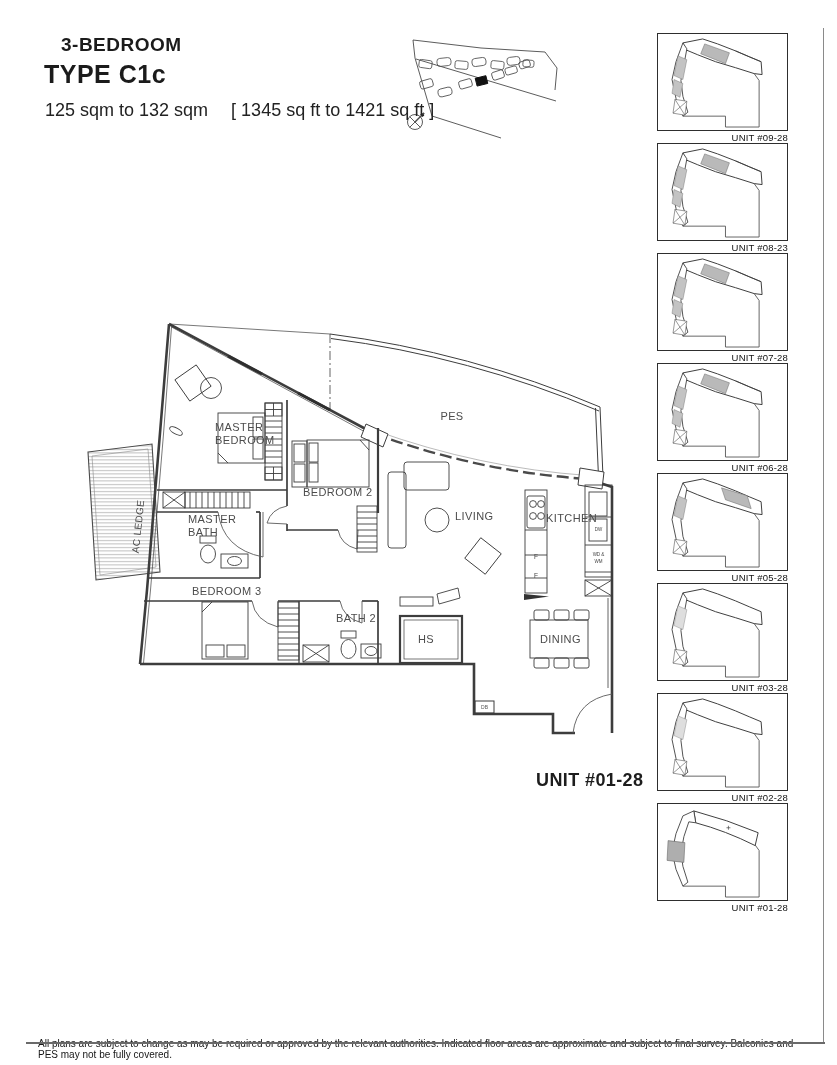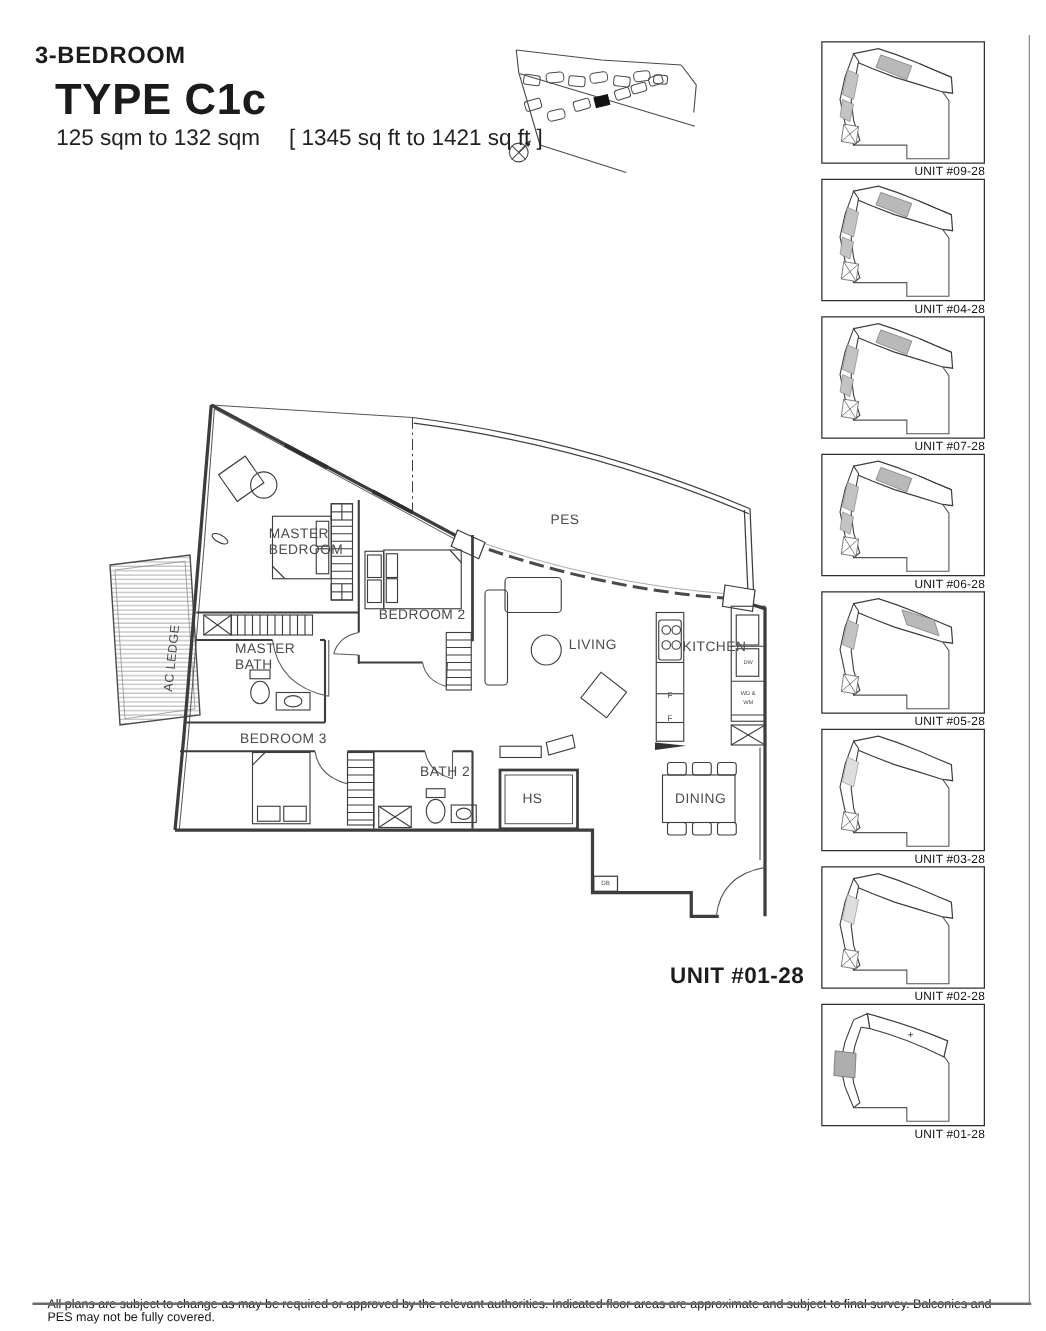--- a/index.html
+++ b/index.html
@@ -2,22 +2,22 @@
 <html><head>
 <meta charset="utf-8">
 <style>
   html,body{margin:0;padding:0;background:#e8e8e8;}
   .page{
     position:relative;width:837px;height:1065px;background:#ffffff;
     font-family:"Liberation Sans",sans-serif;overflow:hidden;margin:0 auto;
   }
   .abs{position:absolute;}
   
-  .hdr-cat{left:28px;top:34px;font-size:19px;font-weight:bold;color:#1b1b1b;letter-spacing:.5px;}
-  .hdr-type{left:44px;top:60px;font-size:35px;font-weight:bold;color:#1b1b1b;letter-spacing:.5px;}
+  .hdr-cat{left:61px;top:34px;font-size:19px;font-weight:bold;color:#1b1b1b;letter-spacing:.5px;}
+  .hdr-type{left:44px;top:60px;font-size:25px;font-weight:bold;color:#1b1b1b;letter-spacing:.5px;}
   .hdr-area{left:45px;top:100px;font-size:18px;color:#222;}
   .hdr-area span{display:inline-block;}
   .hdr-area .imp{margin-left:18px;}
   
   .rlabel{position:absolute;font-size:11px;color:#4c4c4c;letter-spacing:.4px;line-height:13px;white-space:nowrap;}
   .rlabel.ctr{text-align:center;}
   .tiny{font-size:5px;letter-spacing:0;line-height:6px;color:#555;}
   .appl{font-size:6.5px;letter-spacing:0;line-height:7px;color:#444;text-align:center;}
   .acl{transform:rotate(-84deg);transform-origin:center center;text-align:center;}
   .unit-main{left:536px;top:770px;font-size:18px;font-weight:600;color:#1d1d1d;letter-spacing:.4px;}
@@ -347,21 +347,21 @@
           </svg>
         </div>
       <div class="kp-label">UNIT #09-28</div>
     </div>
     <div class="kp">
       <div class="kp-box">
           <svg viewBox="0 0 130 97">
             <use href="#kpA"></use>
           </svg>
         </div>
-      <div class="kp-label">UNIT #04-28</div>
+      <div class="kp-label">UNIT #08-23</div>
     </div>
     <div class="kp">
       <div class="kp-box">
           <svg viewBox="0 0 130 97">
             <use href="#kpA"></use>
           </svg>
         </div>
       <div class="kp-label">UNIT #07-28</div>
     </div>
     <div class="kp">

